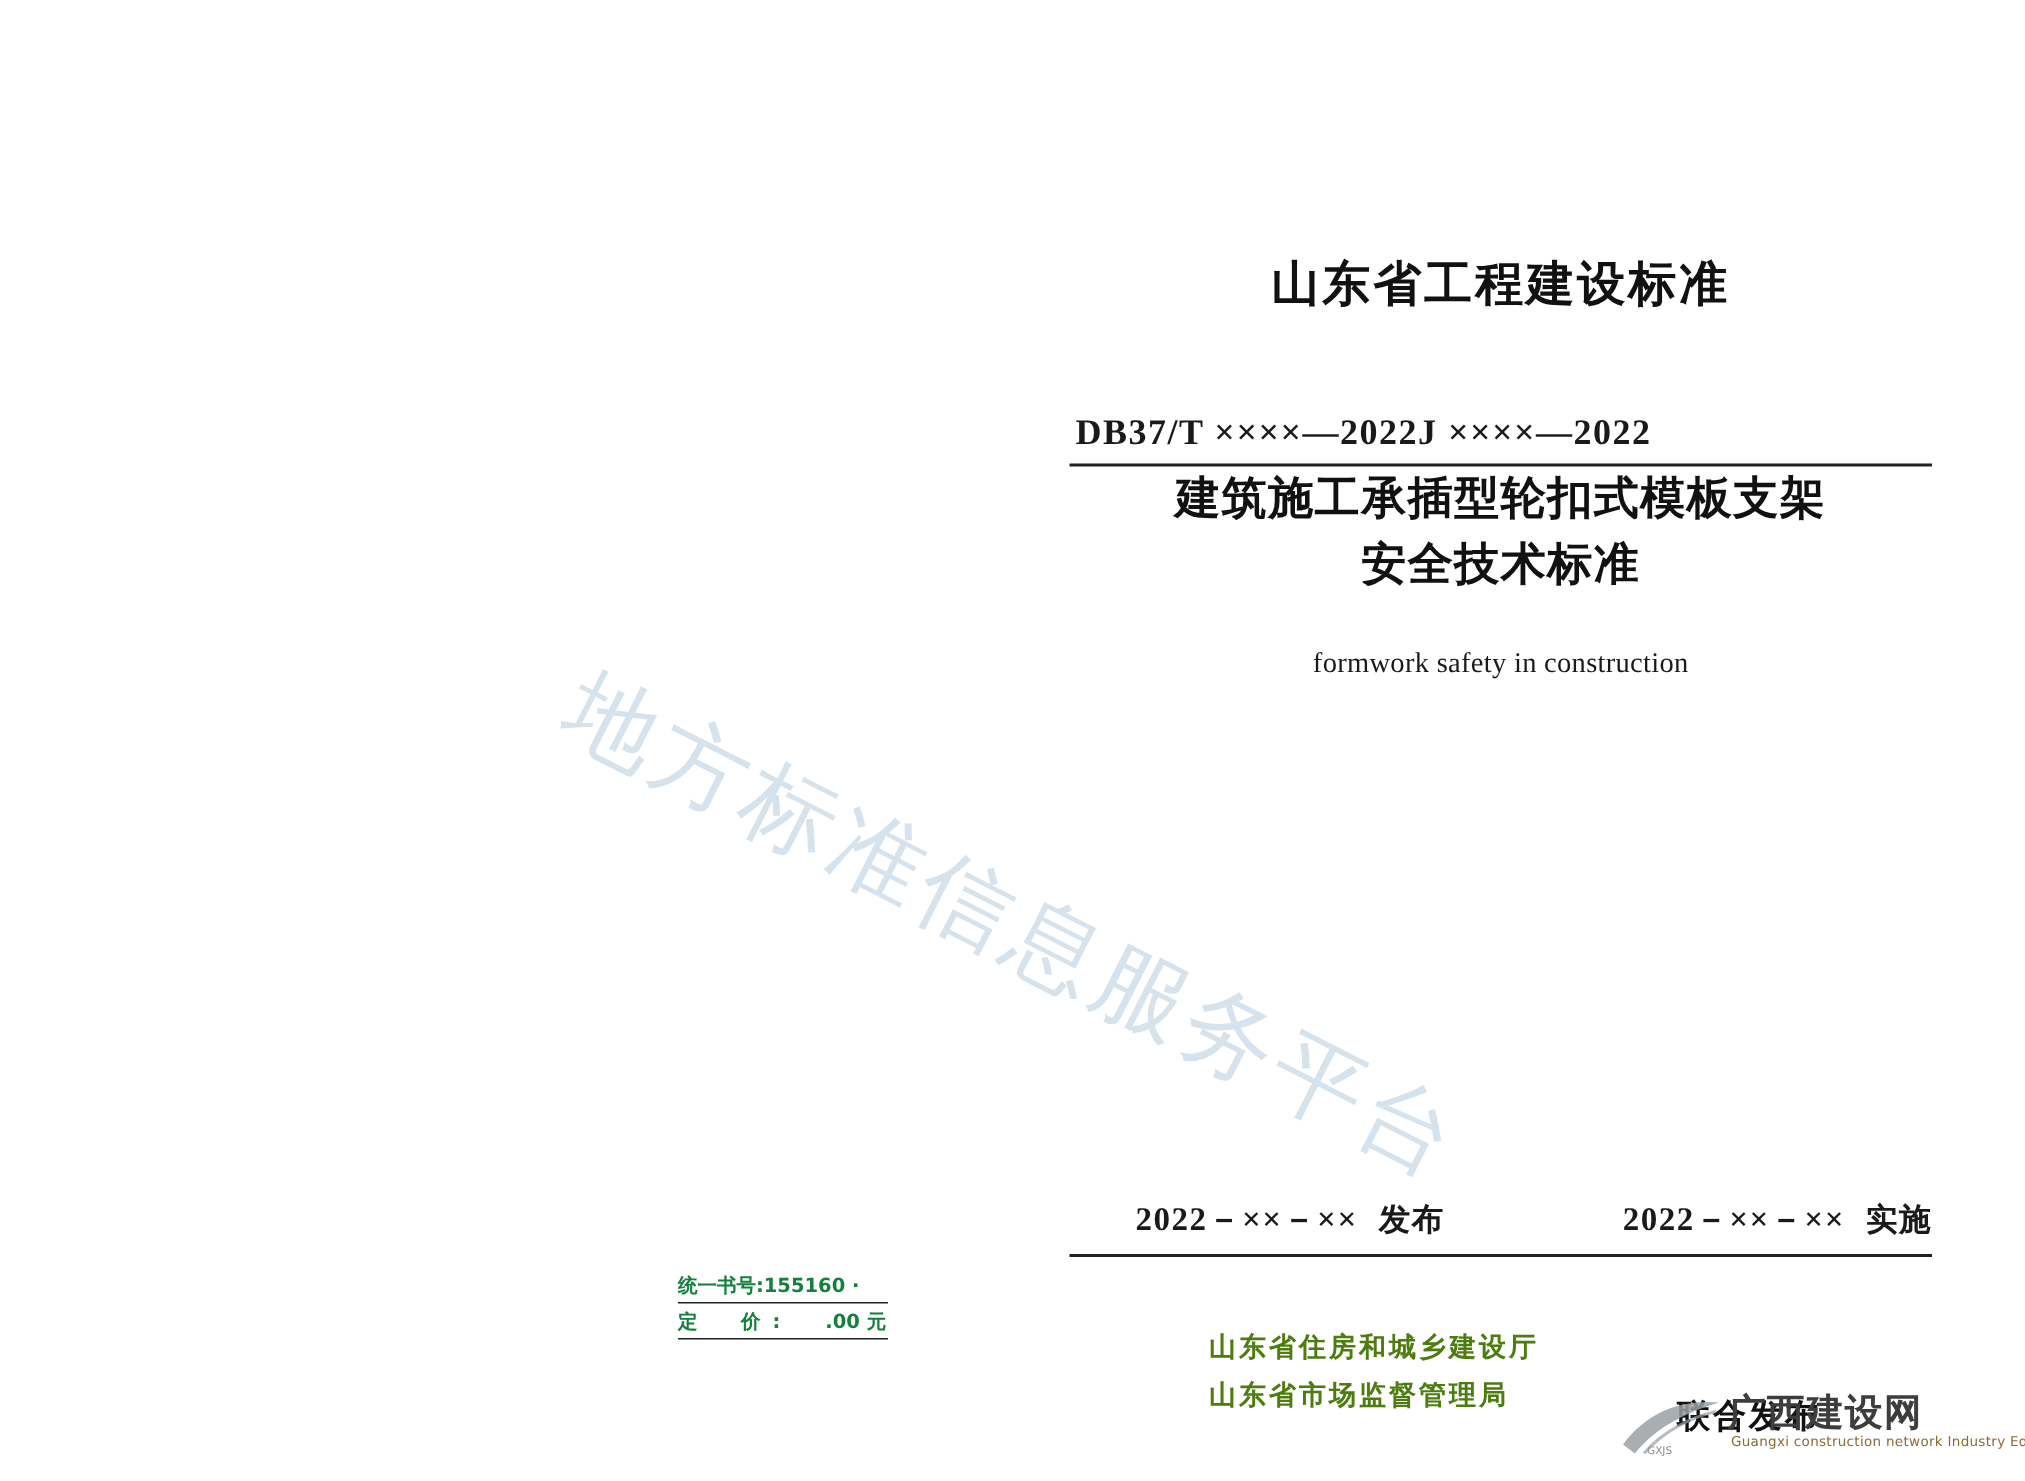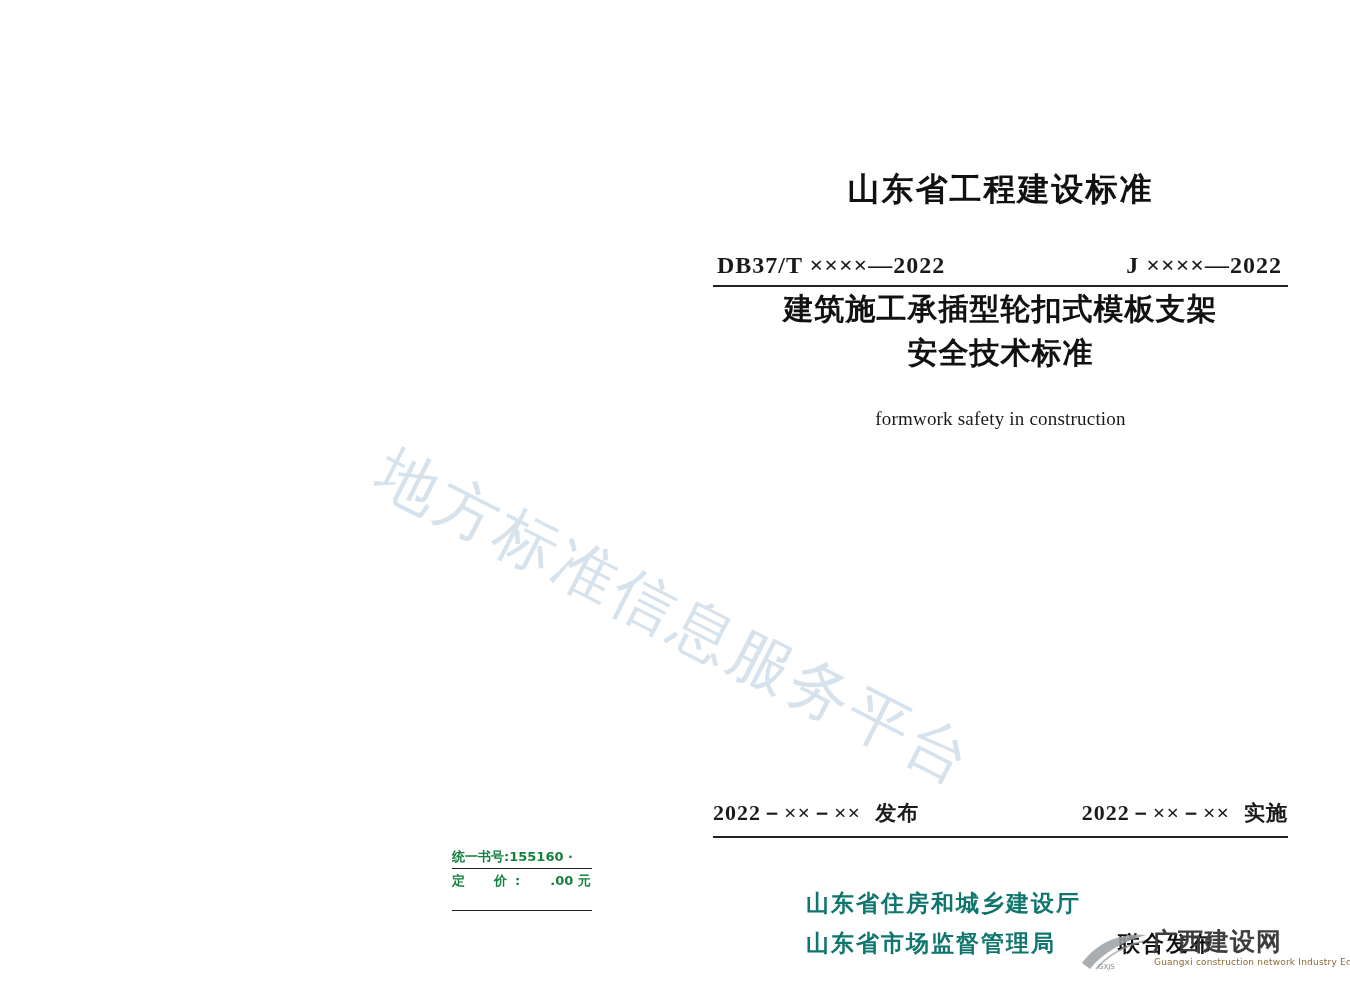--- a/index.html
+++ b/index.html
@@ -50,23 +50,23 @@
     text-align: center;
     font-family: "DejaVu Sans", sans-serif;
     font-weight: bold;
     font-size: 32px;
     letter-spacing: 2px;
     color: #111;
   }
 
   .code-row {
     display: flex;
-    justify-content: space-between;
+    justify-content: flex-start;
     align-items: flex-end;
-    margin-top: 40px;
+    margin-top: 64px;
     padding-bottom: 6px;
     border-bottom: 2px solid #222;
     font-weight: bold;
     font-size: 24px;
     letter-spacing: 1px;
   }
   .code-row span {
     white-space: nowrap;
   }
   .code-left { padding-left: 4px; }
@@ -101,34 +101,34 @@
     width: 575px;
     display: flex;
     justify-content: space-between;
     align-items: flex-end;
     padding-bottom: 8px;
     border-bottom: 2px solid #222;
     font-weight: bold;
     font-size: 22px;
     letter-spacing: 1px;
   }
-  .dates-row .seg { white-space: nowrap; }
+  .dates-row .seg { white-space: nowrap; margin-left: 44px; }
   .dates-row .seg .act { margin-left: 14px; font-family: "DejaVu Sans", sans-serif; font-size: 21px; }
 
   .publishers {
     position: absolute;
     left: 93px;
     top: 715px;
     width: 500px;
     font-family: "DejaVu Sans", sans-serif;
     font-weight: bold;
-    font-size: 23px;
+    font-size: 18px;
     line-height: 1.75;
     letter-spacing: 2px;
-    color: #0f766e;
+    color: #4d7c0f;
   }
 
   .joint-release {
     position: absolute;
     left: 405px;
     top: 761px;
     font-family: "DejaVu Sans", sans-serif;
     font-weight: bold;
     font-size: 22px;
     letter-spacing: 2px;
@@ -146,21 +146,21 @@
     font-weight: bold;
     color: #15803d;
   }
   .price-block .row1 {
     padding-bottom: 2px;
     border-bottom: 1px solid #222;
     white-space: nowrap;
   }
   .price-block .row2 {
     padding-top: 3px;
-    padding-bottom: 20px;
+    padding-bottom: 2px;
     border-bottom: 1px solid #222;
     display: flex;
     white-space: nowrap;
   }
   .price-block .row2 .lbl { letter-spacing: 8px; }
   .price-block .row2 .val { margin-left: 22px; }
 
   
   .site-logo {
     position: absolute;

